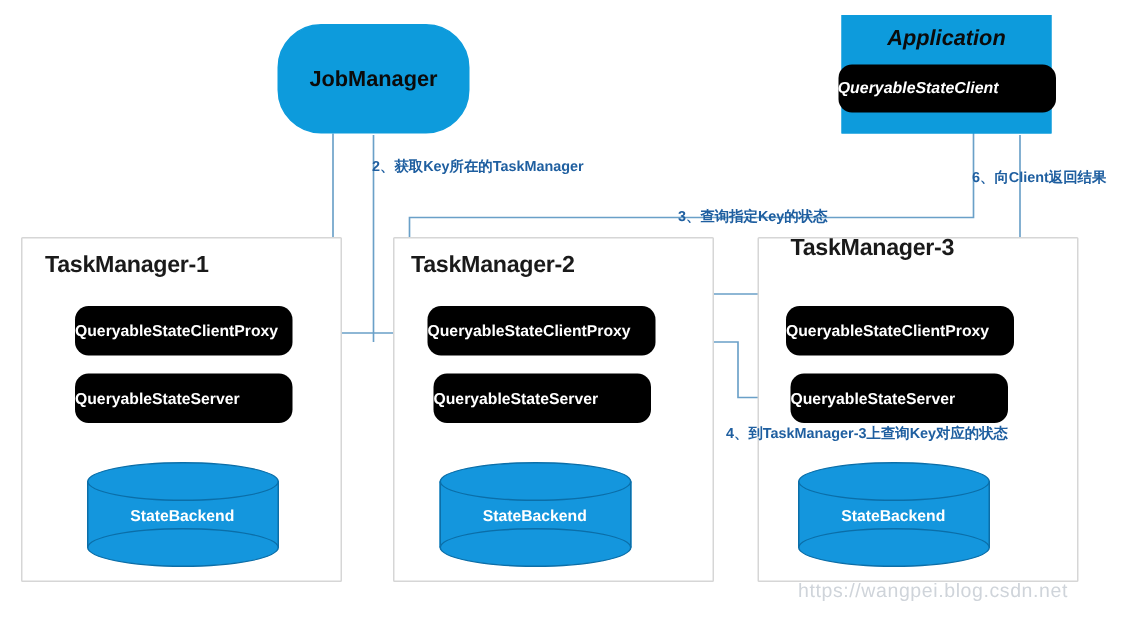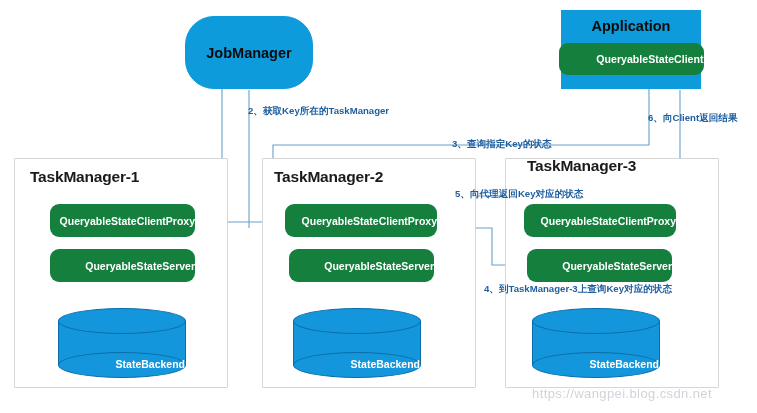--- a/index.html
+++ b/index.html
@@ -37,28 +37,28 @@
   }
   .blue-box .bb-title {
     font-size: 14.5px;
     font-weight: 700;
     color: #0b0b0b;
     width: 100%;
     text-align: center;
   }
 
   .green-pill {
-    background: #15803d;
+    background: #000000;
     border-radius: 9px;
     color: #ffffff;
     font-size: 10.5px;
     font-weight: 600;
     display: flex;
     align-items: center;
-    justify-content: flex-end;
+    justify-content: flex-start;
     text-align: center;
     white-space: nowrap;
   }
 
   
   .cyl { position: absolute; }
   .cyl .body {
     position: absolute; left: 0; right: 0;
     background: #1496dd;
     border-left: 1px solid #0b6ea8;
@@ -71,26 +71,25 @@
     border-radius: 50% / 50%;
   }
   .cyl .bottom {
     position: absolute; left: 0; right: 0;
     background: #1496dd;
     border: 1px solid #0b6ea8;
     border-radius: 50% / 50%;
   }
   .cyl .label {
     position: absolute; left: 0; right: 1px;
-    text-align: right;
+    text-align: center;
     color: #ffffff;
     font-size: 10.5px;
     font-weight: 600;
     z-index: 4;
-    margin-top: 20px;
   }
 
   
   .flow-label {
     position: absolute;
     font-size: 9.6px;
     font-weight: 700;
     color: #1f5fa0;
     white-space: nowrap;
     letter-spacing: 0px;
@@ -146,21 +145,21 @@
         <path d="M596,306 L596,283" marker-end="url(#ahs)"></path>
         <path d="M596,283 L596,306" marker-end="url(#ahs)"></path>
       </g>
     </g>
   </svg>
 
   <div class="blue-box abs" style="left:185px; top:16px; width:128px; height:73px; justify-content:center;border-radius:29px;">
     <div class="bb-title">JobManager</div>
   </div>
 
-  <div class="blue-box abs" style="left:561px; top:10px; width:140px; height:79px; padding-top:7px;">
+  <div class="blue-box abs" style="left:561px; top:10px; width:140px; height:79px; padding-top:7px;font-style:italic;">
     <div class="bb-title">Application</div>
     <div class="green-pill" style="margin-top:9px; width:145px; height:32px; font-size:10.6px;">
       <span>QueryableStateClient</span>
     </div>
   </div>
 
   <div class="tm-box abs" style="left:14px; top:158px; width:214px; height:230px;"></div>
   <div class="tm-title" style="left:30px; top:168px;">TaskManager-1</div>
   <div class="green-pill abs" style="left:50px; top:204px; width:145px; height:33px;">
     <span>QueryableStateClientProxy</span>
@@ -201,18 +200,17 @@
   <div class="cyl" style="left:532px; top:308px; width:128px; height:70px;">
     <div class="body" style="top:13px; height:44px;"></div>
     <div class="top" style="height:26px;"></div>
     <div class="bottom" style="top:44px; height:26px;"></div>
     <div class="label" style="top:30px;">StateBackend</div>
   </div>
 
   <div class="flow-label" style="left:452px; top:138px;">3、查询指定Key的状态</div>
   <div class="flow-label" style="left:248px; top:105px;">2、获取Key所在的TaskManager</div>
   <div class="flow-label" style="left:484px; top:283px;">4、到TaskManager-3上查询Key对应的状态</div>
-  <div class="flow-label" style="left:455px; top:188px;">5、向代理返回Key对应的状态</div>
   <div class="flow-label" style="left:648px; top:112px;">6、向Client返回结果</div>
 
   <div class="watermark" style="left:508px; top:386px;">https://wangpei.blog.csdn.net</div>
 
 </div>
 
 </body></html>

